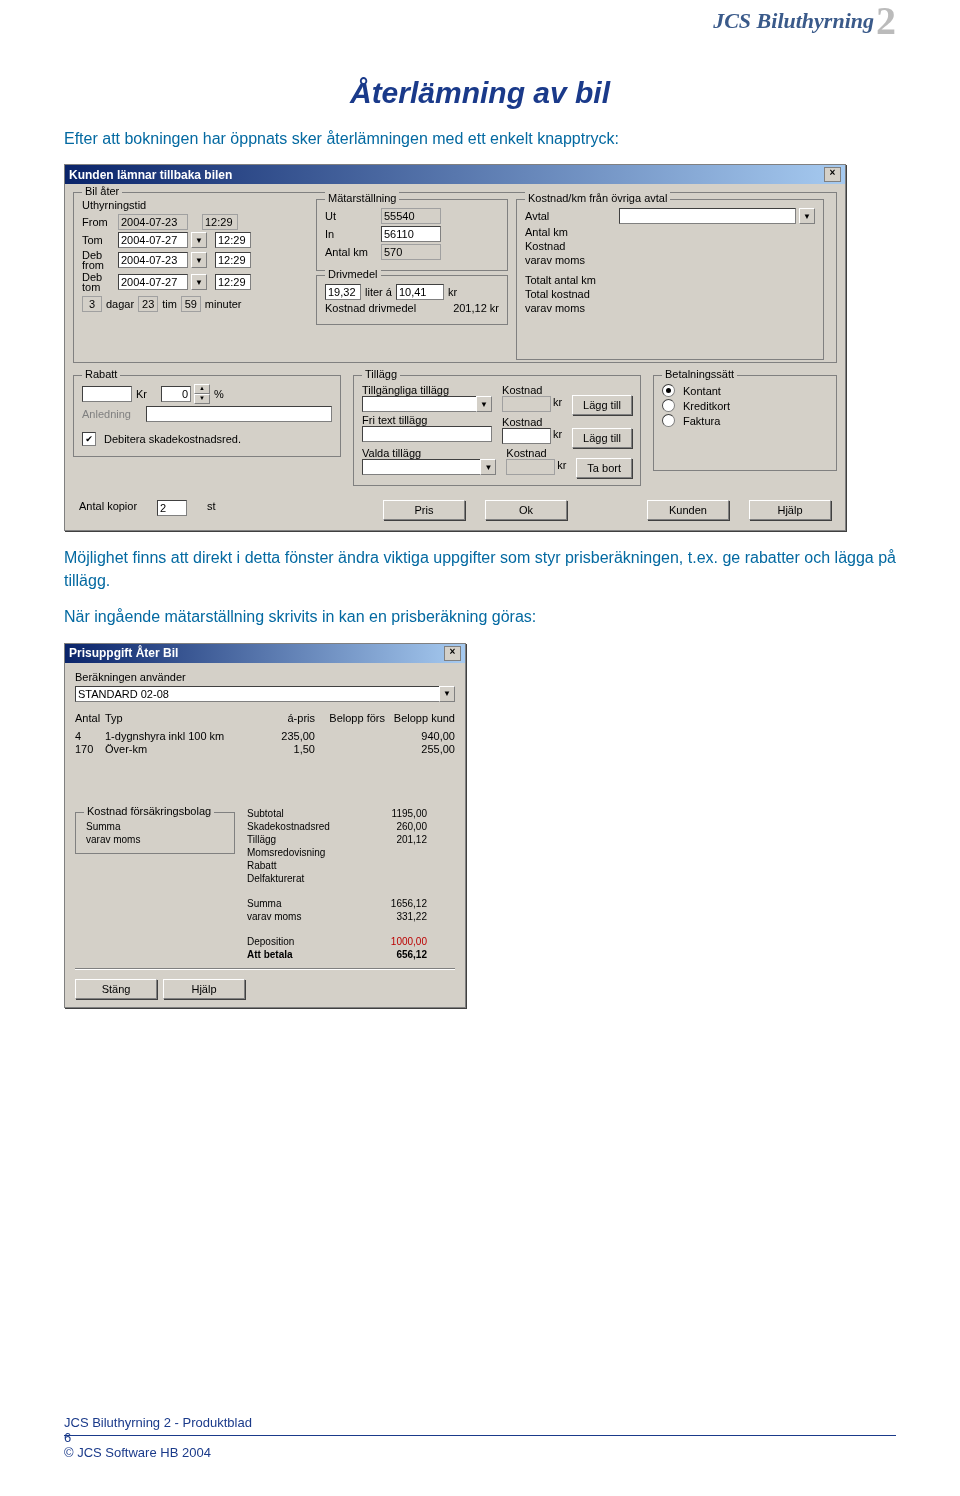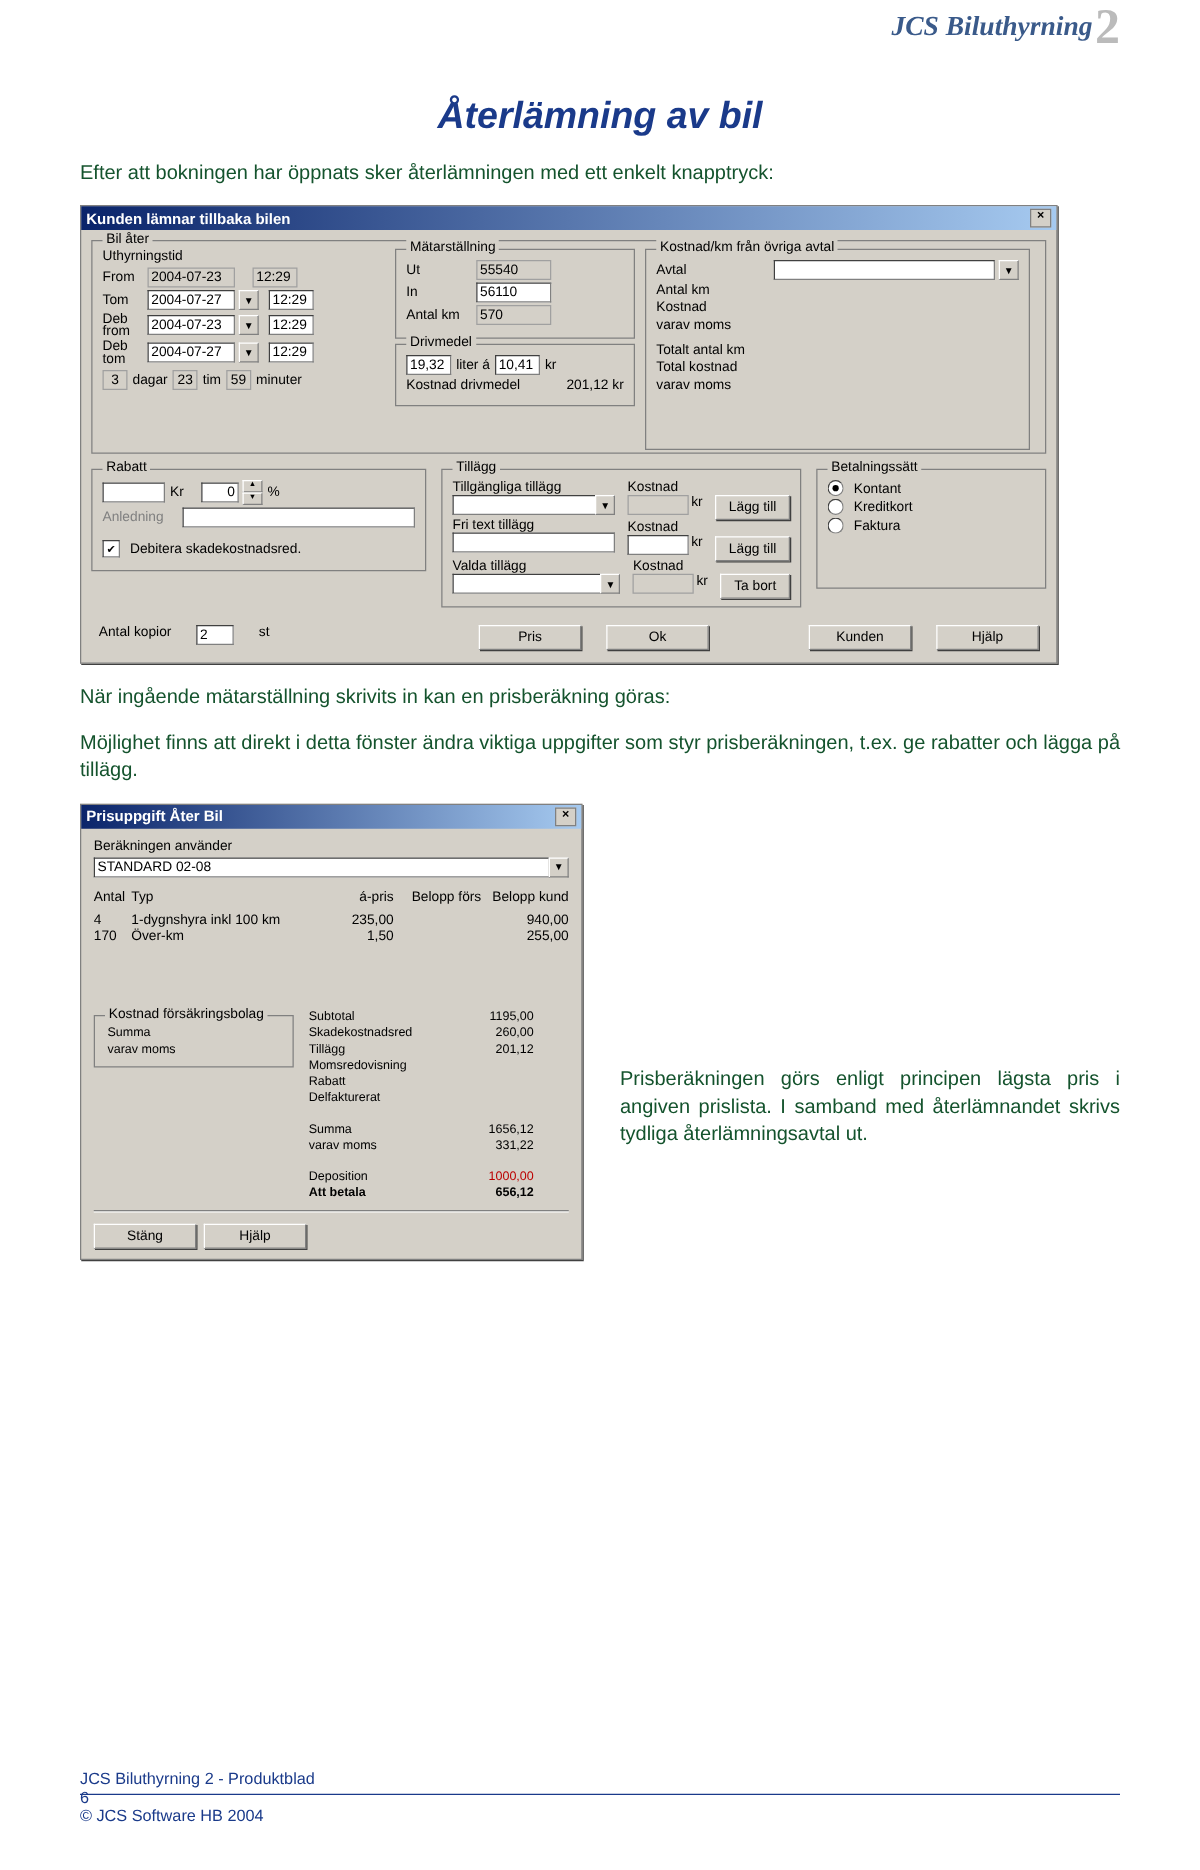--- a/index.html
+++ b/index.html
@@ -41,21 +41,21 @@
   .page-title {
     text-align: center;
     color: #1a3a8a;
     font-family: Arial, sans-serif;
     font-weight: bold;
     font-style: italic;
     font-size: 30px;
     margin: 40px 0 18px 0;
   }
   .body-text {
-    color: #14532d;
+    color: #0369a1;
     font-size: 16px;
     margin: 14px 0;
     line-height: 1.4;
     text-align: justify;
   }
   
   .dlg {
     background: #d4d0c8;
     border: 1px solid #808080;
     box-shadow: 1px 1px 0 #404040;
@@ -260,21 +260,21 @@
               <div class="row">
                   <span class="lbl" style="width:52px;">Antal km</span>
                   <span class="inp ro" style="width:60px;">570</span>
                 </div>
             </div>
             <div class="fieldset" style="margin:0 4px;">
               <span class="flegend">Drivmedel</span>
               <div class="row">
                 <span class="inp" style="width:36px;">19,32</span>
                 <span class="lbl">liter á</span>
-                <span class="inp" style="width:36px;">10,41</span>
+                <span class="inp" style="width:48px;">10,41</span>
                 <span class="lbl">kr</span>
               </div>
               <div class="row">
                 <span class="lbl" style="flex:1;">Kostnad drivmedel</span>
                 <span class="lbl" style="text-align:right;">201,12 kr</span>
               </div>
             </div>
           </div>
 
           <div class="km-col">
@@ -416,22 +416,22 @@
         <span style="flex:1"></span>
         <span class="btn" style="width:60px;text-align:center;">Pris</span>
         <span class="btn" style="width:60px;text-align:center;">Ok</span>
         <span style="width:40px"></span>
         <span class="btn" style="width:60px;text-align:center;">Kunden</span>
         <span class="btn" style="width:60px;text-align:center;">Hjälp</span>
       </div>
     </div>
   </div>
 
+  <p class="body-text">Möjlighet finns att direkt i detta fönster ändra viktiga uppgifter som styr prisberäkningen, t.ex. ge rabatter och lägga på tillägg.</p>
   <p class="body-text">När ingående mätarställning skrivits in kan en prisberäkning göras:</p>
-  <p class="body-text">Möjlighet finns att direkt i detta fönster ändra viktiga uppgifter som styr prisberäkningen, t.ex. ge rabatter och lägga på tillägg.</p>
 
   <div class="dlg2-wrap">
     <div class="dlg dlg2">
       <div class="titlebar">
         <span>Prisuppgift Åter Bil</span>
         <span class="close">×</span>
       </div>
       <div class="dlg2-body">
         <div class="lbl">Beräkningen använder</div>
         <div style="display:flex;margin:3px 0 10px 0;">
@@ -516,23 +516,20 @@
           </div>
         </div>
         <div class="divider"></div>
         <div class="dlg2-bot">
           <span class="btn" style="width:60px;text-align:center;">Stäng</span>
           <span class="btn" style="width:60px;text-align:center;">Hjälp</span>
         </div>
       </div>
     </div>
 
-    <div class="side-text">
-      <p class="body-text" style="margin:0;">Prisberäkningen görs enligt principen lägsta pris i angiven prislista. I samband med återlämnandet skrivs tydliga återlämningsavtal ut.</p>
-    </div>
   </div>
 
   <div class="footer-line"></div>
   <div class="footer">
     <span>JCS Biluthyrning 2  -  Produktblad</span>
     <span>6</span>
     <span>© JCS Software HB 2004</span>
   </div>
 </div>
 

